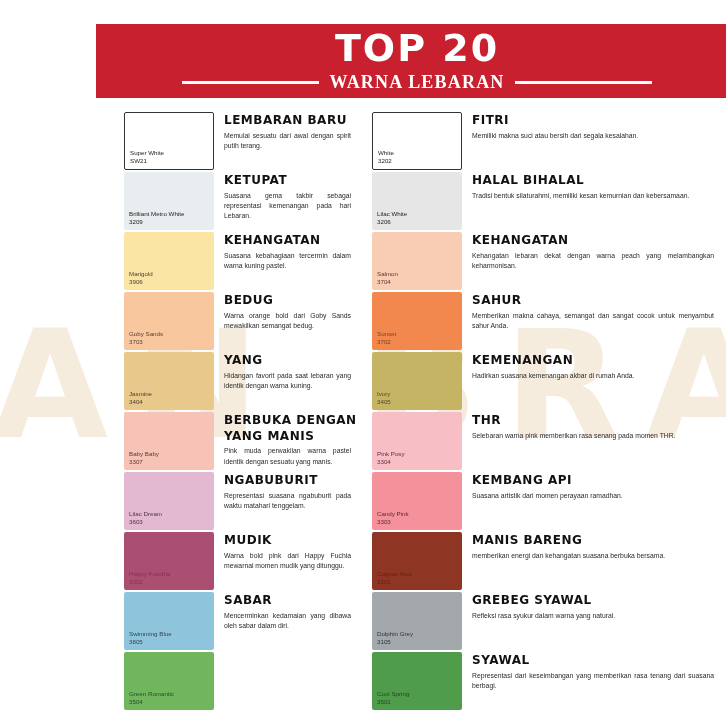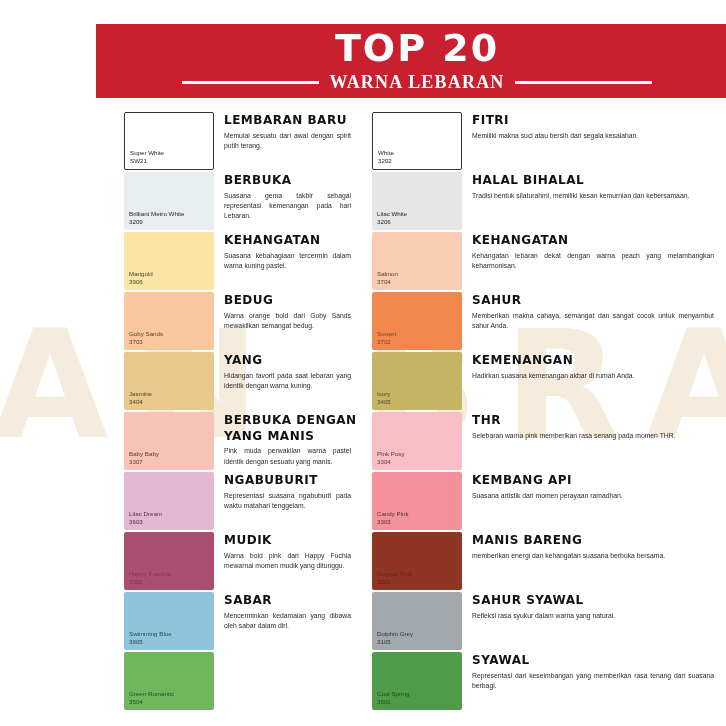--- a/index.html
+++ b/index.html
@@ -185,21 +185,21 @@
           </div>
         </div>
         <div class="entry">
           <div class="swatch" style="background: rgb(232, 237, 239);">
             <div class="swatch-label" style="color: rgb(34, 34, 34);">
               <span class="swatch-name">Brilliant Metro White</span>
               <span class="swatch-code">3209</span>
             </div>
           </div>
           <div class="entry-text">
-            <div class="entry-title">BERBUKA</div>
+            <div class="entry-title">KETUPAT</div>
             <div class="entry-desc">Suasana gema takbir sebagai representasi kemenangan pada hari Lebaran.</div>
           </div>
         </div>
         <div class="entry">
           <div class="swatch" style="background: rgb(250, 229, 164);">
             <div class="swatch-label" style="color: rgb(74, 67, 48);">
               <span class="swatch-name">Marigold</span>
               <span class="swatch-code">3906</span>
             </div>
           </div>
@@ -387,21 +387,21 @@
           </div>
         </div>
         <div class="entry">
           <div class="swatch" style="background: rgb(163, 168, 173);">
             <div class="swatch-label" style="color: rgb(48, 52, 58);">
               <span class="swatch-name">Dolphin Grey</span>
               <span class="swatch-code">3105</span>
             </div>
           </div>
           <div class="entry-text">
-            <div class="entry-title">SAHUR SYAWAL</div>
+            <div class="entry-title">GREBEG SYAWAL</div>
             <div class="entry-desc">Refleksi rasa syukur dalam warna yang natural.</div>
           </div>
         </div>
         <div class="entry">
           <div class="swatch" style="background: rgb(79, 156, 75);">
             <div class="swatch-label" style="color: rgb(39, 71, 31);">
               <span class="swatch-name">Cool Spring</span>
               <span class="swatch-code">3501</span>
             </div>
           </div>

